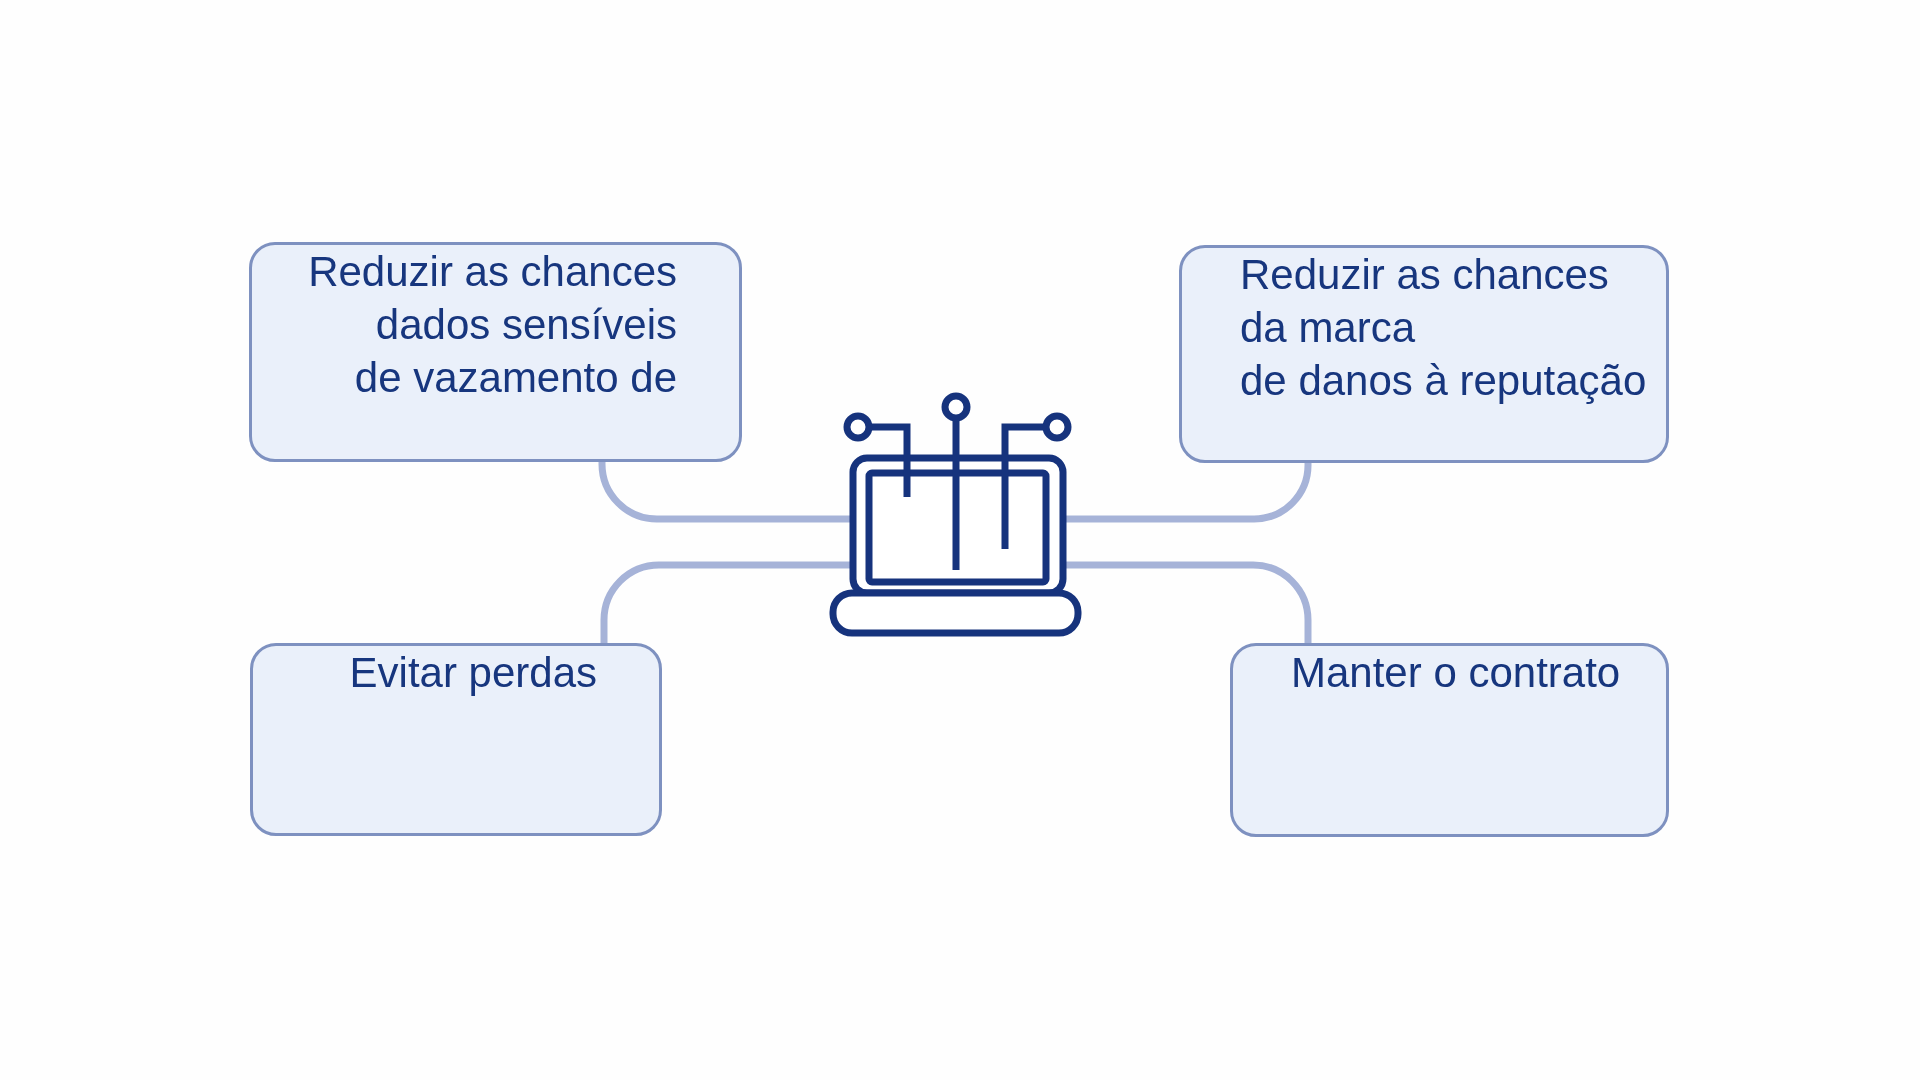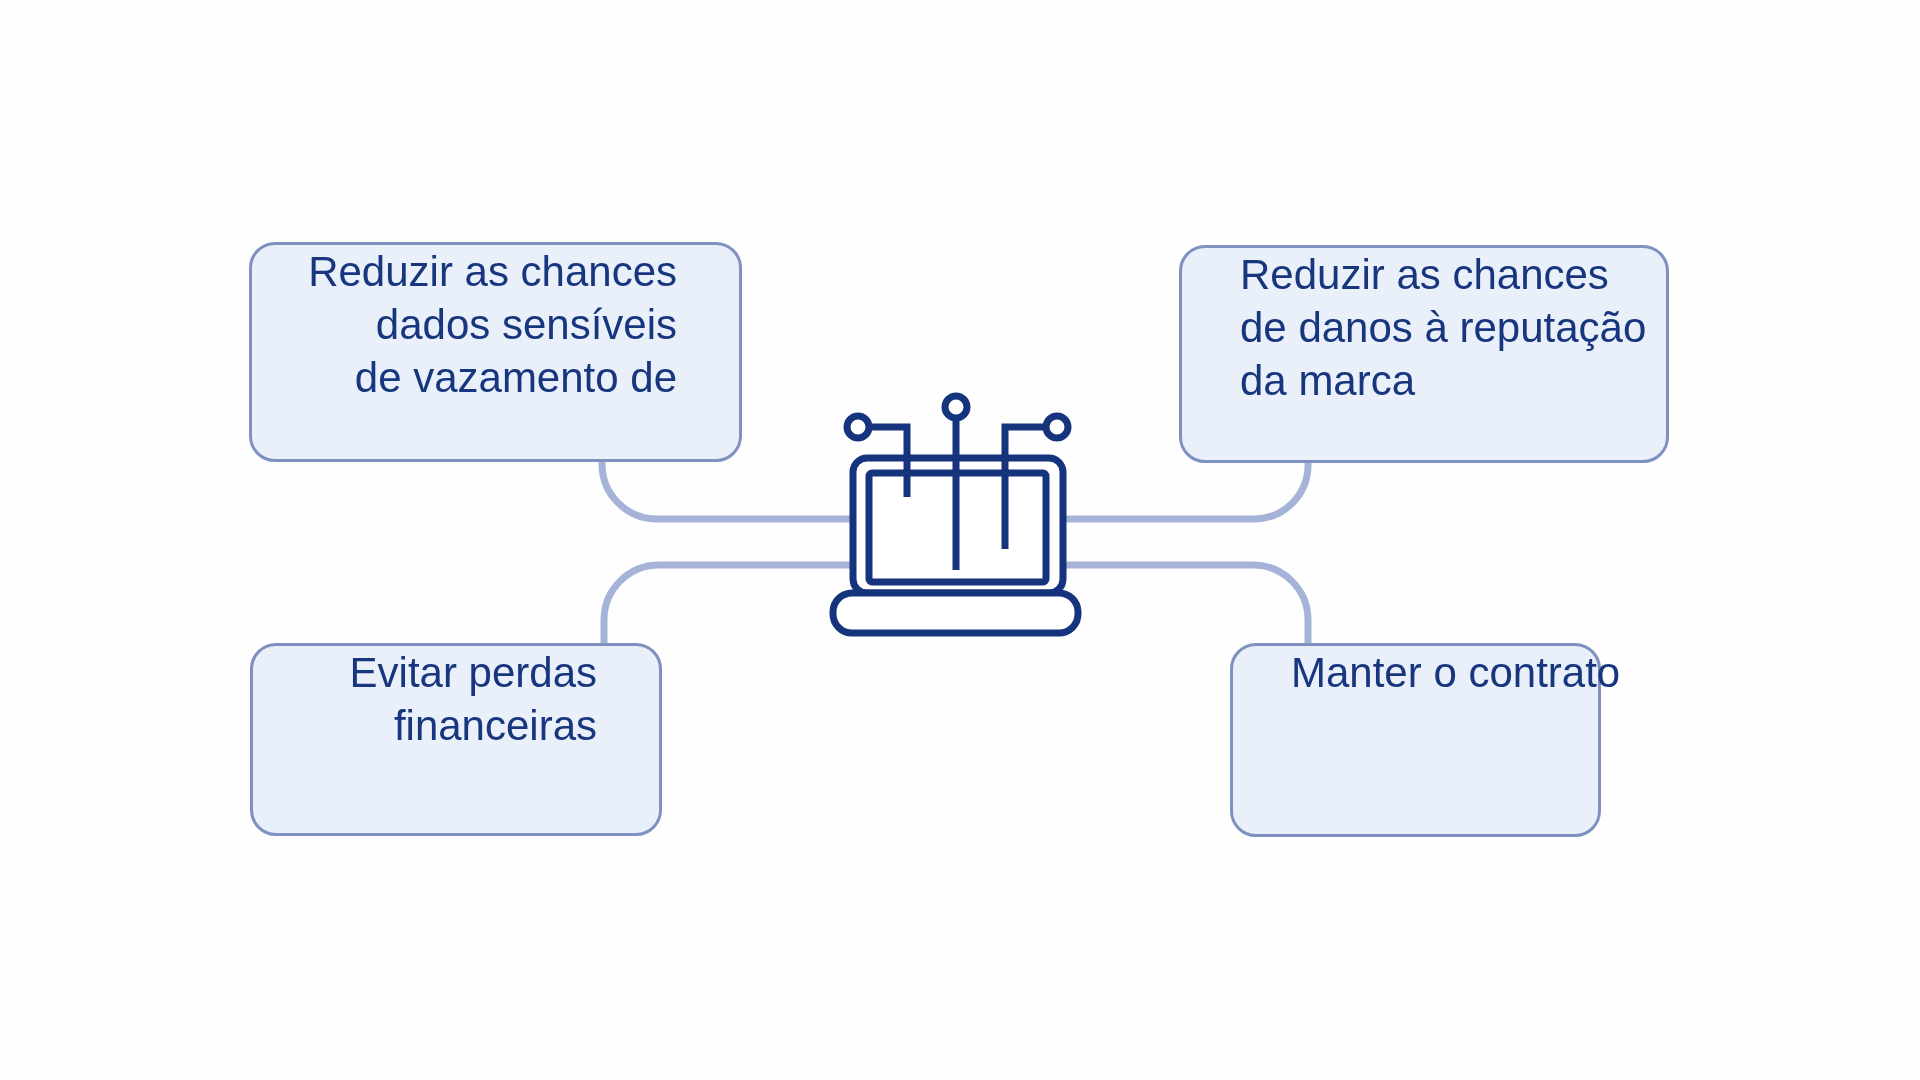--- a/index.html
+++ b/index.html
@@ -64,21 +64,21 @@
   }
   .node.align-left {
     align-items: flex-start;
     text-align: left;
     padding-left: 58px;
     padding-right: 28px;
   }
   .node-top-left     { left: 249px;  top: 242px; width: 493px; height: 220px; }
   .node-top-right    { left: 1179px; top: 245px; width: 490px; height: 218px; }
   .node-bottom-left  { left: 250px;  top: 643px; width: 412px; height: 193px; }
-  .node-bottom-right { left: 1230px; top: 643px; width: 371px; height: 194px; }
+  .node-bottom-right { left: 1230px; top: 643px; width: 439px; height: 194px; }
 </style>
 </head>
 <body>
 
 <div class="stage">
 
   <svg class="links-layer" viewBox="0 0 1920 1080" xmlns="http://www.w3.org/2000/svg">
 
     <path class="connector" d="M602,462 L602,464 A55,55 0 0 0 657,519 L858,519"></path>
     <path class="connector" d="M858,565 L659,565 A55,55 0 0 0 604,620 L604,643"></path>
@@ -100,26 +100,25 @@
   </svg>
 
   <div class="node node-top-left align-right">
     <span class="line">Reduzir as chances</span>
     <span class="line">dados sensíveis</span>
     <span class="line">de vazamento de</span>
   </div>
 
   <div class="node node-top-right align-left">
     <span class="line">Reduzir as chances</span>
+    <span class="line">da marca</span>
     <span class="line">de danos à reputação</span>
-    <span class="line">da marca</span>
   </div>
 
   <div class="node node-bottom-left align-right">
     <span class="line">Evitar perdas</span>
-    <span class="line">financeiras</span>
   </div>
 
   <div class="node node-bottom-right align-left">
     <span class="line">Manter o contrato</span>
   </div>
 
 </div>
 
 </body></html>

